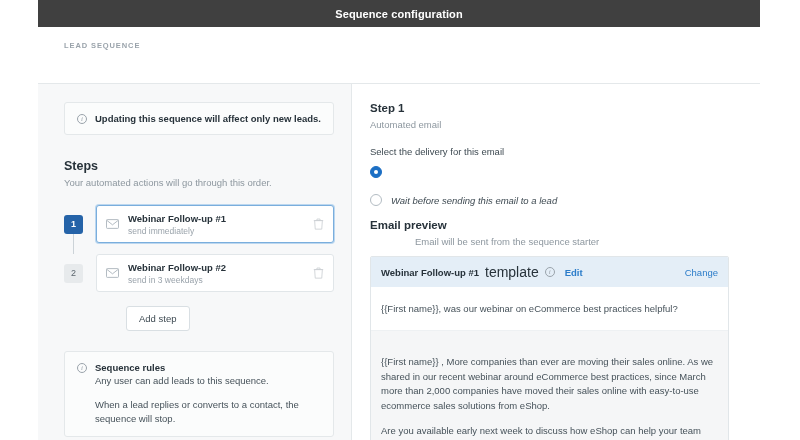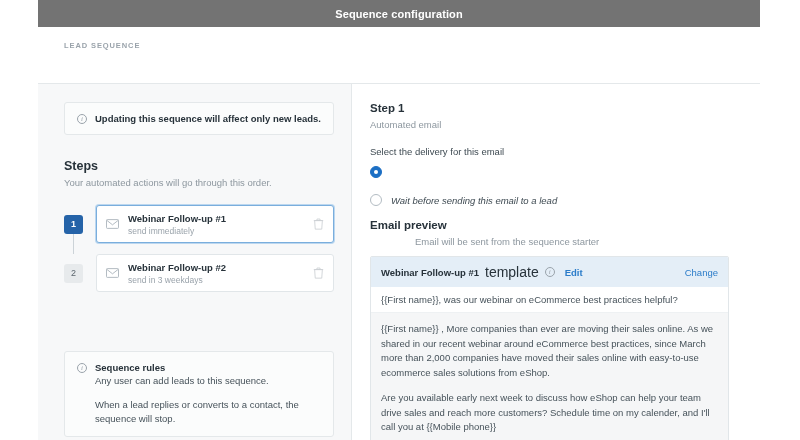--- a/index.html
+++ b/index.html
@@ -7,21 +7,21 @@
     width: 800px; height: 440px;
     background: #ffffff;
     font-family: "Liberation Sans", sans-serif;
     overflow: hidden;
   }
   .page { position: relative; width: 800px; height: 440px; background: #ffffff; }
 
   
   .topbar {
     position: absolute; left: 38px; top: 0; width: 722px; height: 27px;
-    background: #737373;
+    background: #404040;
     display: flex; align-items: center; justify-content: center;
   }
   .topbar-title {
     color: #ffffff; font-size: 11px; font-weight: bold; letter-spacing: .1px;
   }
 
   
   .headwrap {
     position: absolute; left: 38px; top: 27px; width: 722px; height: 57px;
     background: #ffffff; border-bottom: 1px solid #e4e8ea;
@@ -150,25 +150,25 @@
   .tpl-bar {
     background: #e4eef7; padding: 7px 10px;
     display: flex; align-items: center; gap: 6px;
   }
   .tpl-name { font-size: 9.5px; font-weight: bold; color: #27323a; }
   .tpl-word { font-size: 14px; color: #27323a; }
   .tpl-edit { font-size: 9.5px; color: #2b7cc9; margin-left: 4px; cursor: pointer; font-weight: bold; }
   .tpl-change { font-size: 9.5px; color: #2b7cc9; margin-left: auto; cursor: pointer; }
 
   .subject {
-    background: #ffffff; padding: 7px 10px;
+    background: #ffffff; padding: 16px 10px;
     font-size: 9.5px; color: #46525a; border-bottom: 1px solid #eef1f3;
   }
   .mailbody { background: #f5f6f7; padding: 9px 10px 10px; }
-  .mailbody p { font-size: 9.5px; color: #46525a; line-height: 14.5px; }
+  .mailbody p { font-size: 9.5px; color: #46525a; line-height: 14.5px; margin-top: 15px; }
   .mailbody p + p { margin-top: 11px; }
 </style>
 </head>
 <body>
 
 <div class="page">
 
   <div class="topbar">
     <span class="topbar-title">Sequence configuration</span>
   </div>
@@ -222,20 +222,21 @@
             <div class="step-when">send in 3 weekdays</div>
           </div>
           <svg class="trash" viewBox="0 0 12 14">
             <path d="M1.5 3 H10.5 L9.8 13 H2.2 Z" fill="none" stroke="#8d979f" stroke-width="1"></path>
             <path d="M0.5 3 H11.5" stroke="#8d979f" stroke-width="1"></path>
             <path d="M4.2 3 V1.2 H7.8 V3" fill="none" stroke="#8d979f" stroke-width="1"></path>
           </svg>
         </div>
       </div>
 
+      <button class="add-step">Add step</button>
 
       <div class="rules">
         <div class="rules-head">
           <span class="i-icon">i</span>
           <span class="rules-title">Sequence rules</span>
         </div>
         <div class="rules-p first">Any user can add leads to this sequence.</div>
         <div class="rules-p second">When a lead replies or converts to a contact, the sequence will stop.</div>
       </div>
     </div>

